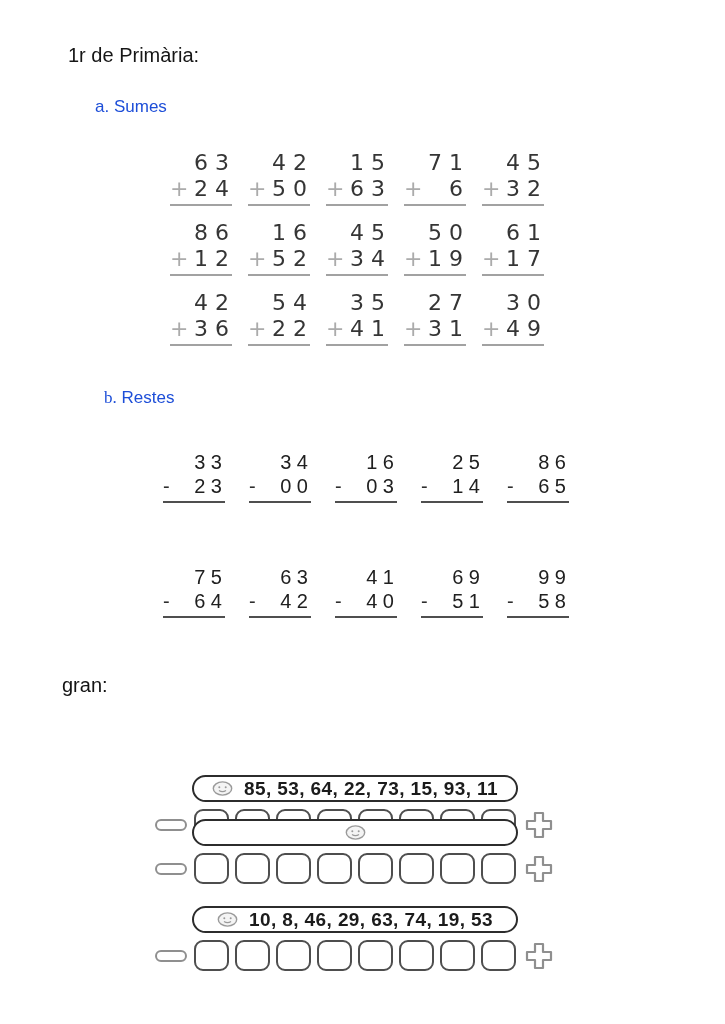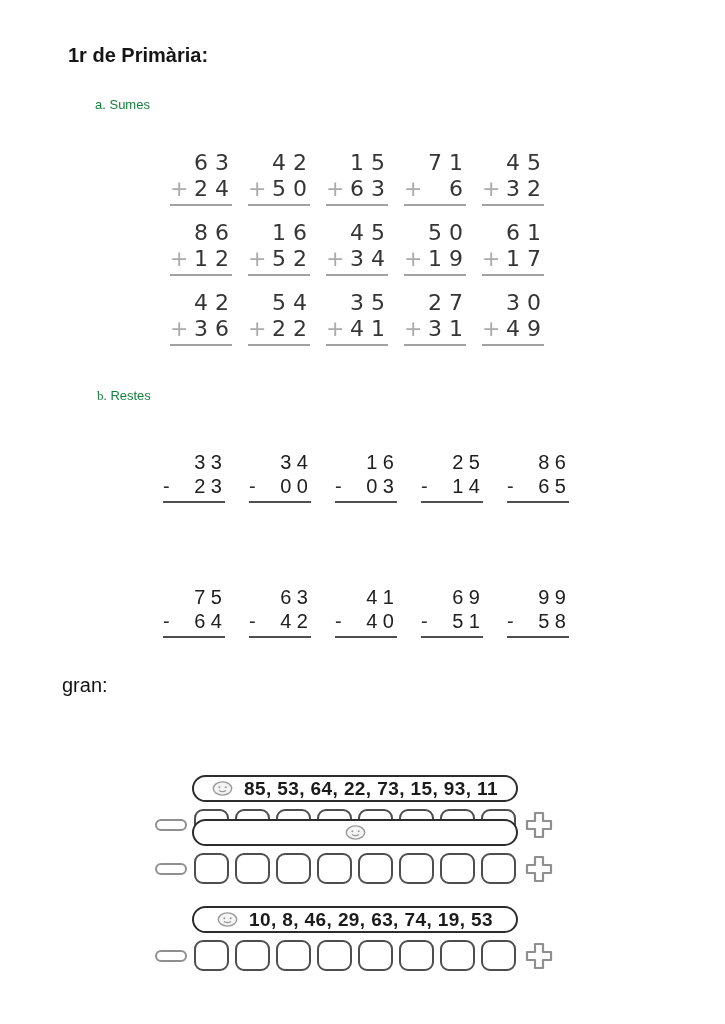--- a/index.html
+++ b/index.html
@@ -2,39 +2,39 @@
 <html><head>
 <meta charset="utf-8">
 <style>
   html,body{margin:0;padding:0;background:#e8e8e8;}
   .page{
     position:relative;width:725px;height:1024px;margin:0 auto;
     background:#ffffff;overflow:hidden;
     font-family:"Liberation Sans",sans-serif;color:#1a1a1a;
   }
   
-  .doc-title{position:absolute;left:68px;top:44px;font-size:20px;color:#161616;font-weight:bold;}
-  .sec-heading{position:absolute;font-size:13px;color:#15803d;}
+  .doc-title{position:absolute;left:68px;top:44px;font-size:20px;color:#161616;}
+  .sec-heading{position:absolute;font-size:17px;color:#1d4ed8;}
   .sec-a{left:95px;top:97px;}
-  .sec-b{left:97px;top:388px;}
+  .sec-b{left:104px;top:388px;}
   .serif-letter{font-family:"Liberation Serif",serif;}
 
   
   .add-grid{position:absolute;left:170px;top:150px;display:flex;flex-direction:column;gap:14px;
             font-family:"DejaVu Sans",sans-serif;}
   .add-row{display:flex;gap:16px;}
   .prob{width:62px;display:flex;flex-direction:column;}
   .ptop{text-align:right;font-size:22px;line-height:26px;color:#353535;padding-right:3px;}
   .pbot{display:flex;justify-content:space-between;align-items:flex-end;
         font-size:22px;line-height:26px;color:#353535;
         border-bottom:2px solid #a2a2a2;padding:0 3px 2px 0;}
   .pbot .op{color:#ababab;}
 
   
-  .sub-grid{position:absolute;left:163px;top:450px;display:flex;flex-direction:column;gap:82px;}
+  .sub-grid{position:absolute;left:163px;top:450px;display:flex;flex-direction:column;gap:62px;}
   .sub-row{display:flex;gap:24px;}
   .sprob{width:62px;display:flex;flex-direction:column;}
   .stop{text-align:right;font-size:20px;line-height:24px;color:#202020;padding-right:3px;}
   .sbot{display:flex;justify-content:space-between;align-items:flex-end;
         font-size:20px;line-height:24px;color:#202020;
         border-bottom:2px solid #4f4f4f;padding:0 3px 3px 0;}
   .sbot .op{color:#2e2e2e;}
 
   
   .ordena-line1{position:absolute;left:82px;top:646px;font-size:20px;color:#141414;white-space:pre;}

